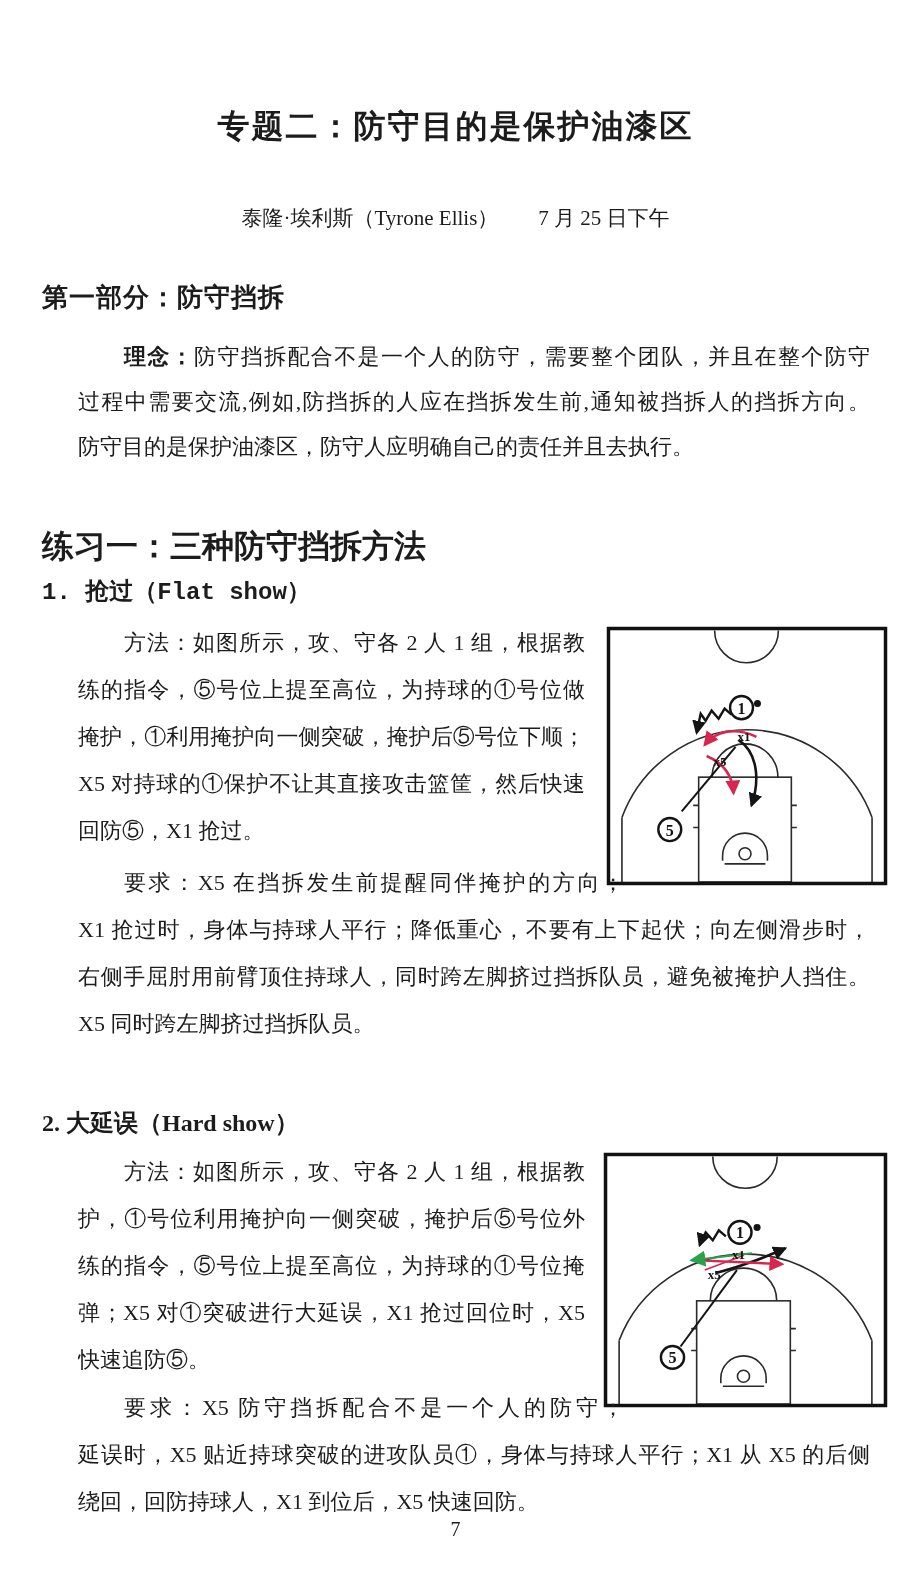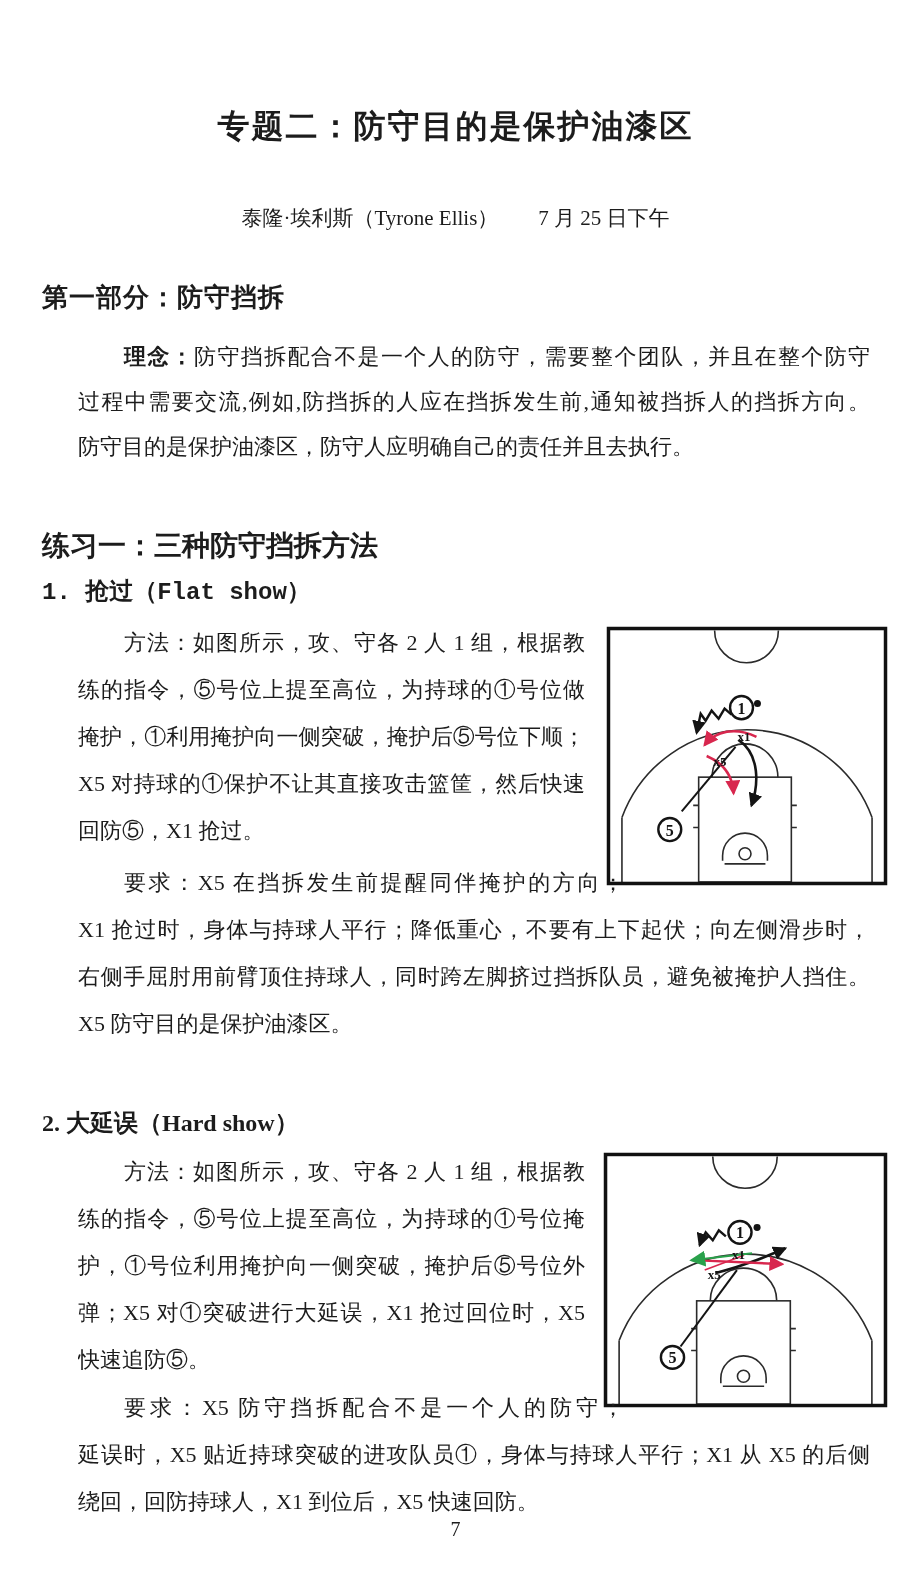--- a/index.html
+++ b/index.html
@@ -10,21 +10,21 @@
     overflow:hidden;
   }
   .abs{position:absolute;}
   .title{
     left:0;top:104px;width:911px;text-align:center;
     font-size:32px;font-weight:bold;letter-spacing:2px;line-height:44px;
   }
   .byline{left:0;top:204px;width:911px;text-align:center;font-size:21px;line-height:28px;}
   .byline .date{margin-left:40px;}
   .h-part{left:42px;top:281px;font-size:26px;font-weight:bold;letter-spacing:1px;line-height:34px;}
-  .h-ex{left:42px;top:531px;font-size:28px;font-weight:bold;line-height:30px;}
+  .h-ex{left:42px;top:531px;font-size:32px;font-weight:bold;line-height:30px;}
   .h-item1{left:42px;top:578px;font-size:24px;font-weight:bold;line-height:30px;font-family:Liberation Mono, monospace;}
   .h-item2{left:42px;top:1108px;font-size:24px;font-weight:bold;line-height:30px;}
   .para{font-size:22px;}
   .para .line{display:block;height:47px;line-height:47px;overflow:hidden;margin-left:36px;}
   .concept{left:42px;top:334px;width:828px;}
   .concept .line{height:45px;line-height:45px;}
   .method1{left:42px;top:619px;width:543px;}
   .req1{left:42px;top:859px;width:828px;}
   .method2{left:42px;top:1148px;width:543px;}
   .req2{left:42px;top:1384px;width:828px;}
@@ -110,29 +110,29 @@
     <circle cx="64" cy="202" r="11.5" fill="#ffffff" stroke="#141414" stroke-width="2.4"></circle>
     <text x="64" y="208" text-anchor="middle" font-size="16" font-weight="bold" fill="#141414">5</text>
     <text x="132" y="114" font-size="13" font-weight="bold" fill="#141414">x1</text>
     <text x="108" y="139" font-size="13" font-weight="bold" fill="#141414">x5</text>
   </svg>
 
   <div class="abs para req1">
     <span class="line jl ind narrow">要求：X5 在挡拆发生前提醒同伴掩护的方向；</span>
     <span class="line jl">X1 抢过时，身体与持球人平行；降低重心，不要有上下起伏；向左侧滑步时，</span>
     <span class="line jl">右侧手屈肘用前臂顶住持球人，同时跨左脚挤过挡拆队员，避免被掩护人挡住。</span>
-    <span class="line ll">X5 防守目的是保护油漆区。</span>
+    <span class="line ll">X5 同时跨左脚挤过挡拆队员。</span>
   </div>
 
   <div class="abs h-item2">2. 大延误（Hard show）</div>
 
   <div class="abs para method2">
     <span class="line jl ind">方法：如图所示，攻、守各 2 人 1 组，根据教</span>
+    <span class="line jl">护，①号位利用掩护向一侧突破，掩护后⑤号位外</span>
     <span class="line jl">练的指令，⑤号位上提至高位，为持球的①号位掩</span>
-    <span class="line jl">护，①号位利用掩护向一侧突破，掩护后⑤号位外</span>
     <span class="line jl">弹；X5 对①突破进行大延误，X1 抢过回位时，X5</span>
     <span class="line ll">快速追防⑤。</span>
   </div>
 
   <svg class="diagram d2" viewBox="0 0 283 258" preserveAspectRatio="none">
     <g stroke="#2b2b2b" stroke-width="1.6" fill="none">
       <path d="M109,4.5 A32,32 0 0 0 173,4.5"></path>
       <path d="M16,190 L16,254 M267,190 L267,254"></path>
       <path d="M16,190 A134,134 0 0 1 267,190"></path>
       <rect x="93" y="150" width="93" height="104"></rect>

